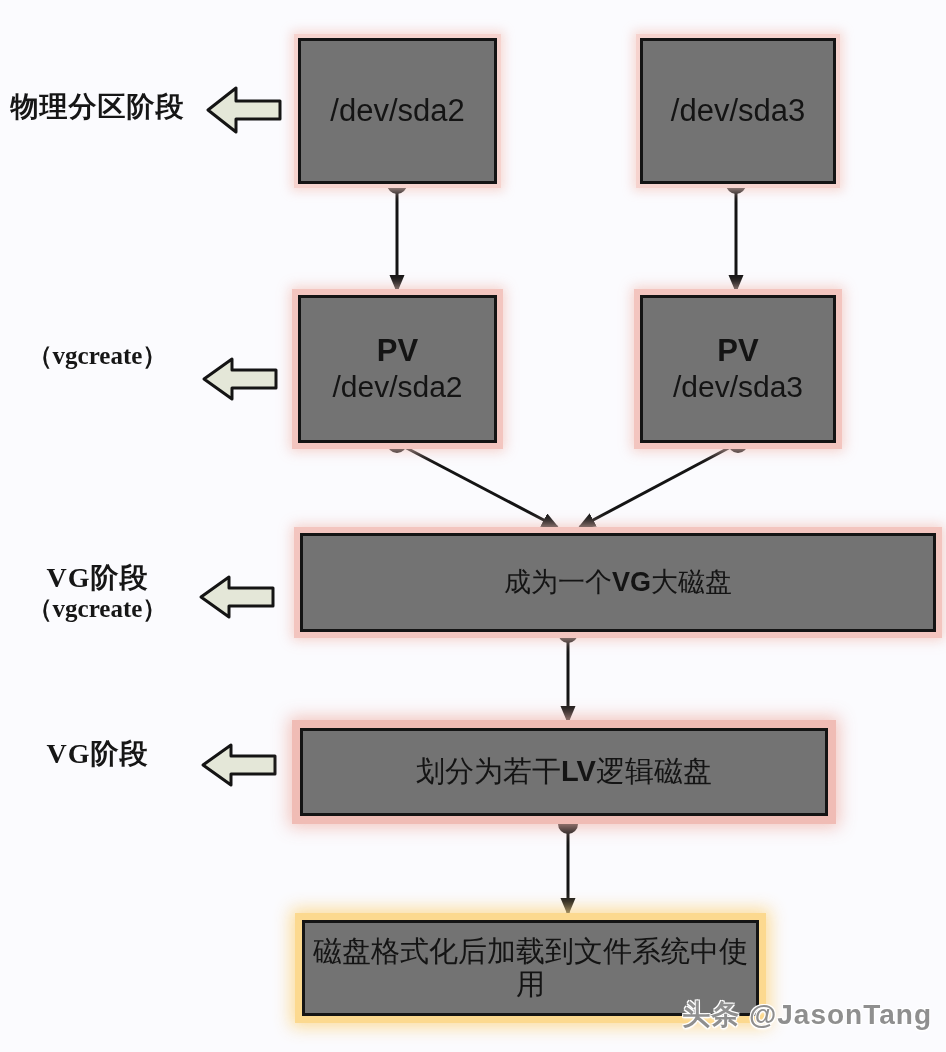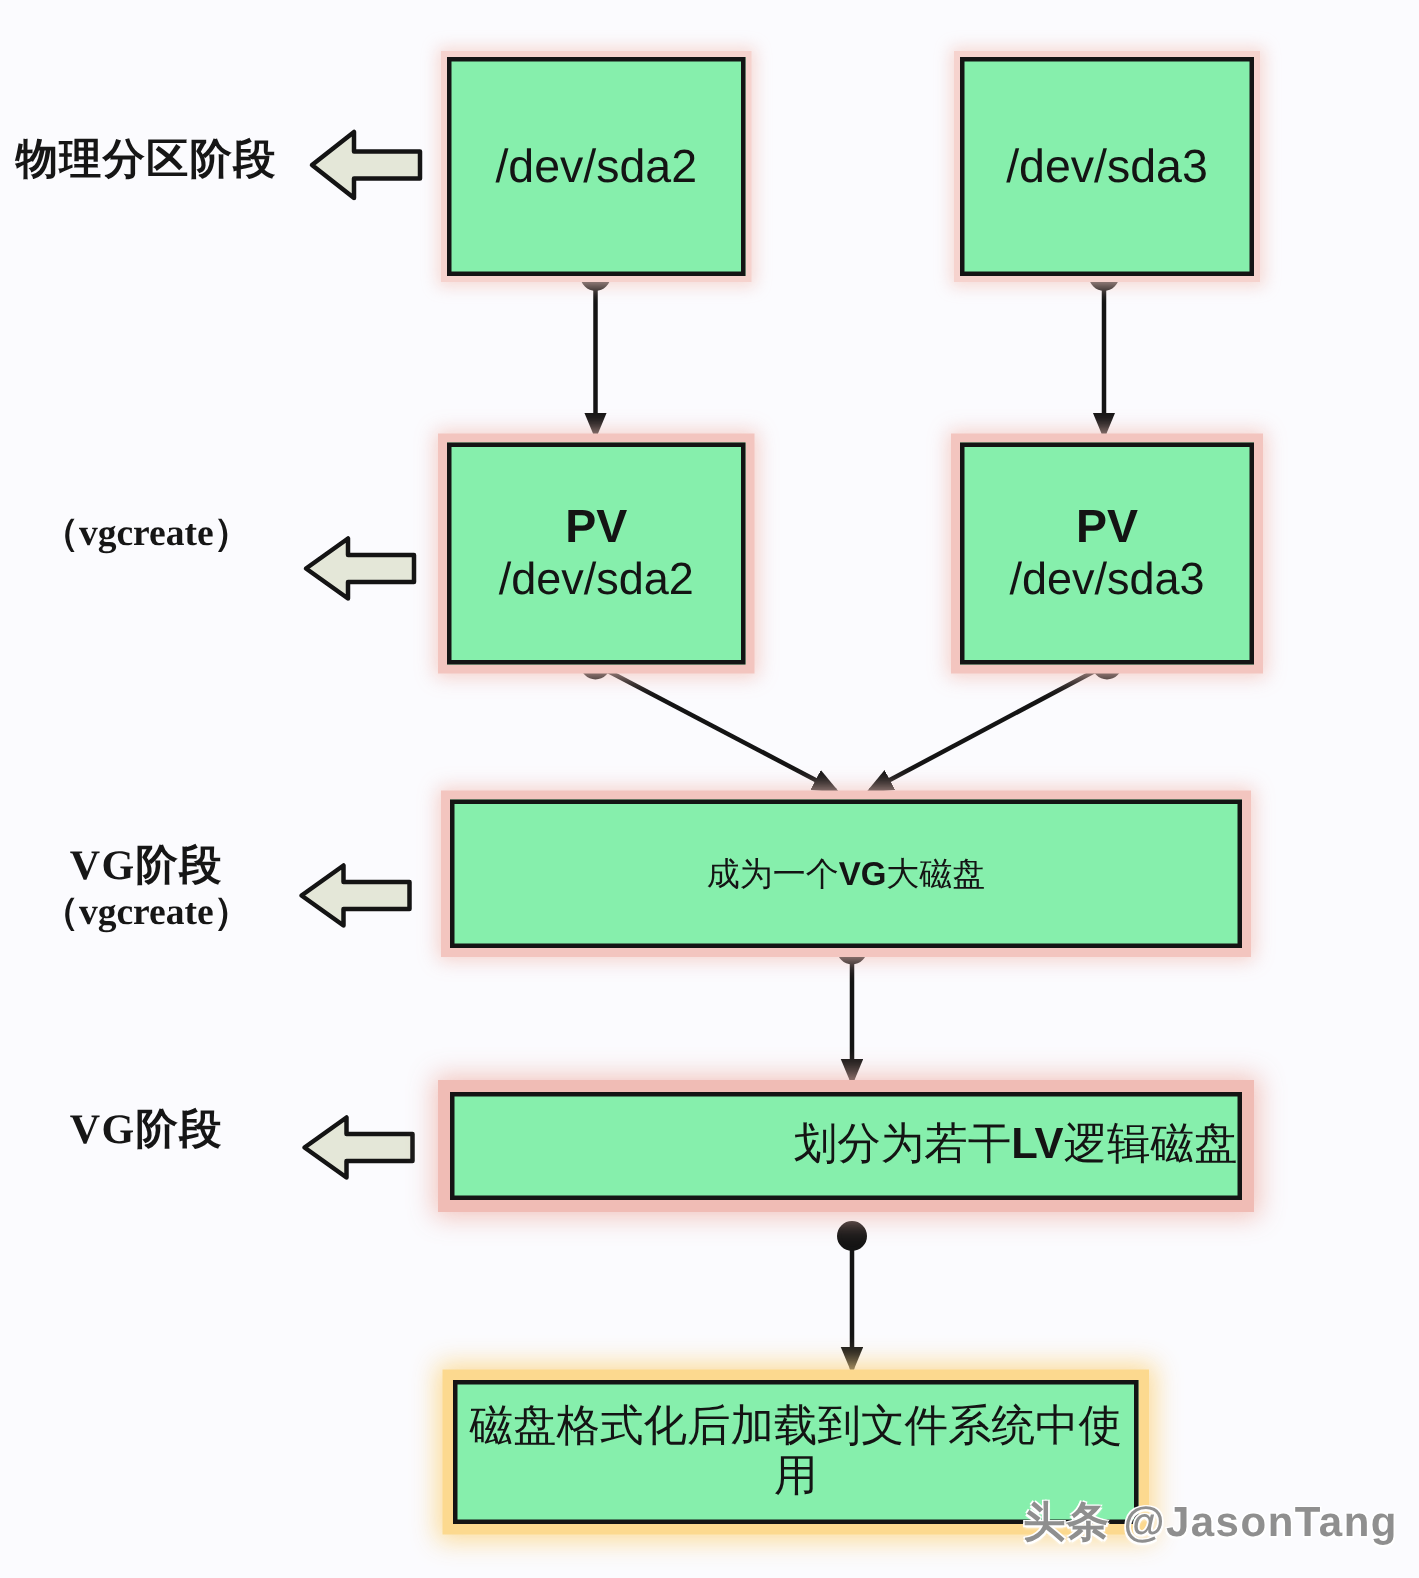--- a/index.html
+++ b/index.html
@@ -8,42 +8,42 @@
     width: 946px;
     height: 1052px;
     background: #fbfbfe;
     font-family: "Liberation Sans", sans-serif;
     overflow: hidden;
   }
 
   
   .node {
     position: absolute;
-    background: #86efac;
+    background: #737373;
     border: 3px solid #141414;
     box-sizing: border-box;
     display: flex;
     flex-direction: column;
     align-items: center;
     justify-content: center;
     color: #141414;
     text-align: center;
     line-height: 1.15;
   }
   .glow-pink-light { box-shadow: 0 0 0 4px #f6d3ce, 0 0 10px 7px rgba(244,205,199,.75); }
   .glow-pink       { box-shadow: 0 0 0 6px #f3c5bf, 0 0 12px 8px rgba(242,196,189,.8); text-align: center; }
   .glow-pink-strong{ box-shadow: 0 0 0 8px #f0bcb5, 0 0 16px 11px rgba(240,186,178,.85); }
   .glow-yellow     { box-shadow: 0 0 0 7px #fcd98f, 0 0 16px 11px rgba(252,216,142,.9); }
 
   #box-sda2    { left:298px; top:38px;  width:199px; height:146px; font-size:31px; }
   #box-sda3    { left:640px; top:38px;  width:196px; height:146px; font-size:31px; }
   #box-pv-sda2 { left:298px; top:295px; width:199px; height:148px; }
   #box-pv-sda3 { left:640px; top:295px; width:196px; height:148px; }
-  #box-vg      { left:300px; top:533px; width:528px; height:99px;  font-size:22px; }
-  #box-lv      { left:300px; top:728px; width:528px; height:72px;  font-size:29px;align-items:flex-end; }
+  #box-vg      { left:300px; top:533px; width:636px; height:99px;  font-size:27px; }
+  #box-lv      { left:300px; top:728px; width:528px; height:88px;  font-size:29px; }
   #box-final   { left:302px; top:920px; width:457px; height:96px;  font-size:29px; }
 
   .pv-title { font-weight: bold; font-size: 31px; line-height: 36px; }
   .pv-sub   { font-size: 30px; line-height: 36px; }
   .bold-inline { font-weight: bold; }
 
   
   .stage-label {
     position: absolute;
     left: 0;

